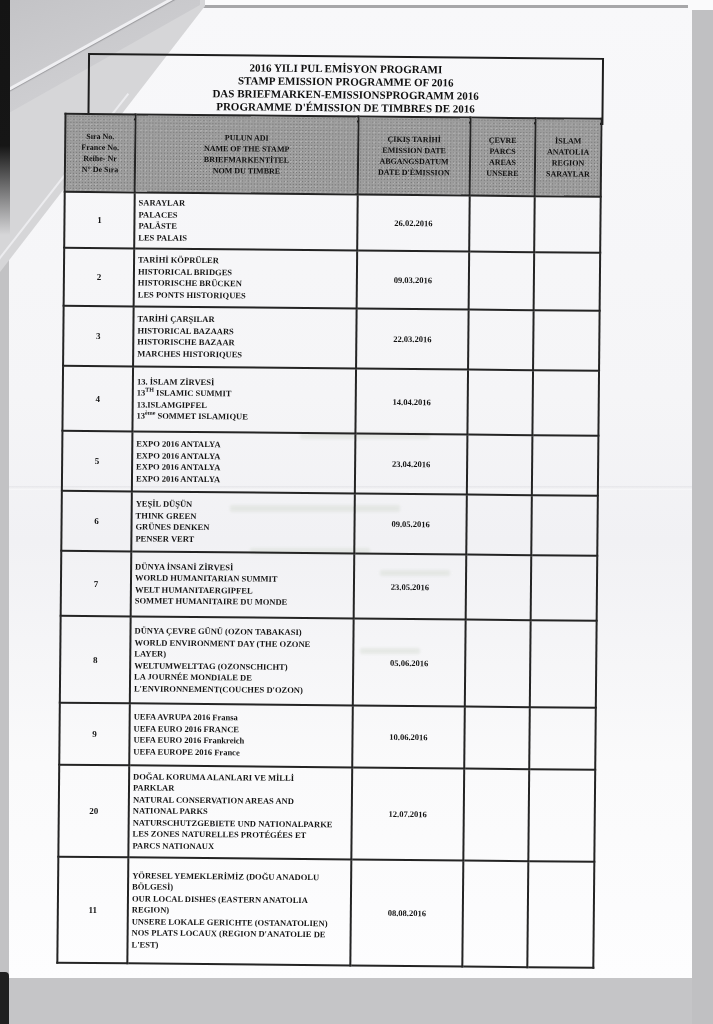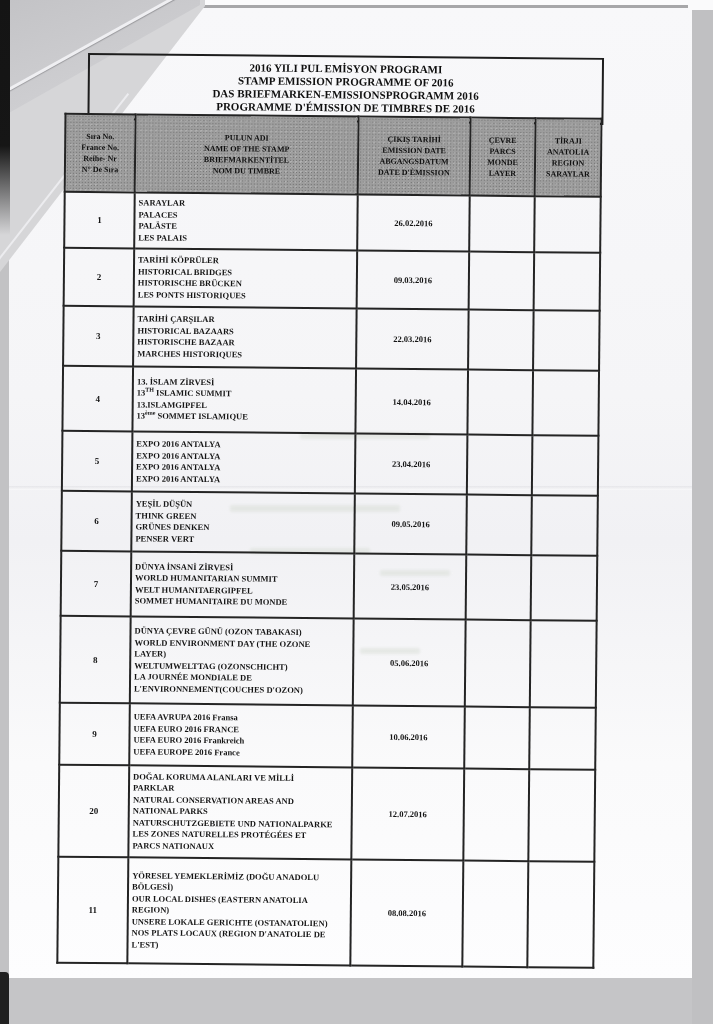--- a/index.html
+++ b/index.html
@@ -134,25 +134,25 @@
           </th>
         <th class="hcell">
             <div>ÇIKIŞ TARİHİ</div>
             <div>EMISSION DATE</div>
             <div>ABGANGSDATUM</div>
             <div>DATE D'ÉMISSION</div>
           </th>
         <th class="hcell">
             <div>ÇEVRE</div>
             <div>PARCS</div>
-            <div>MONDE</div>
-            <div>LAYER</div>
-          </th>
-        <th class="hcell">
-            <div>TİRAJI</div>
+            <div>AREAS</div>
+            <div>UNSERE</div>
+          </th>
+        <th class="hcell">
+            <div>İSLAM</div>
             <div>ANATOLIA</div>
             <div>REGION</div>
             <div>SARAYLAR</div>
           </th>
       </tr>
     </thead>
     <tbody id="rows">
         <tr>
           <td class="no">1</td>
           <td class="names">

